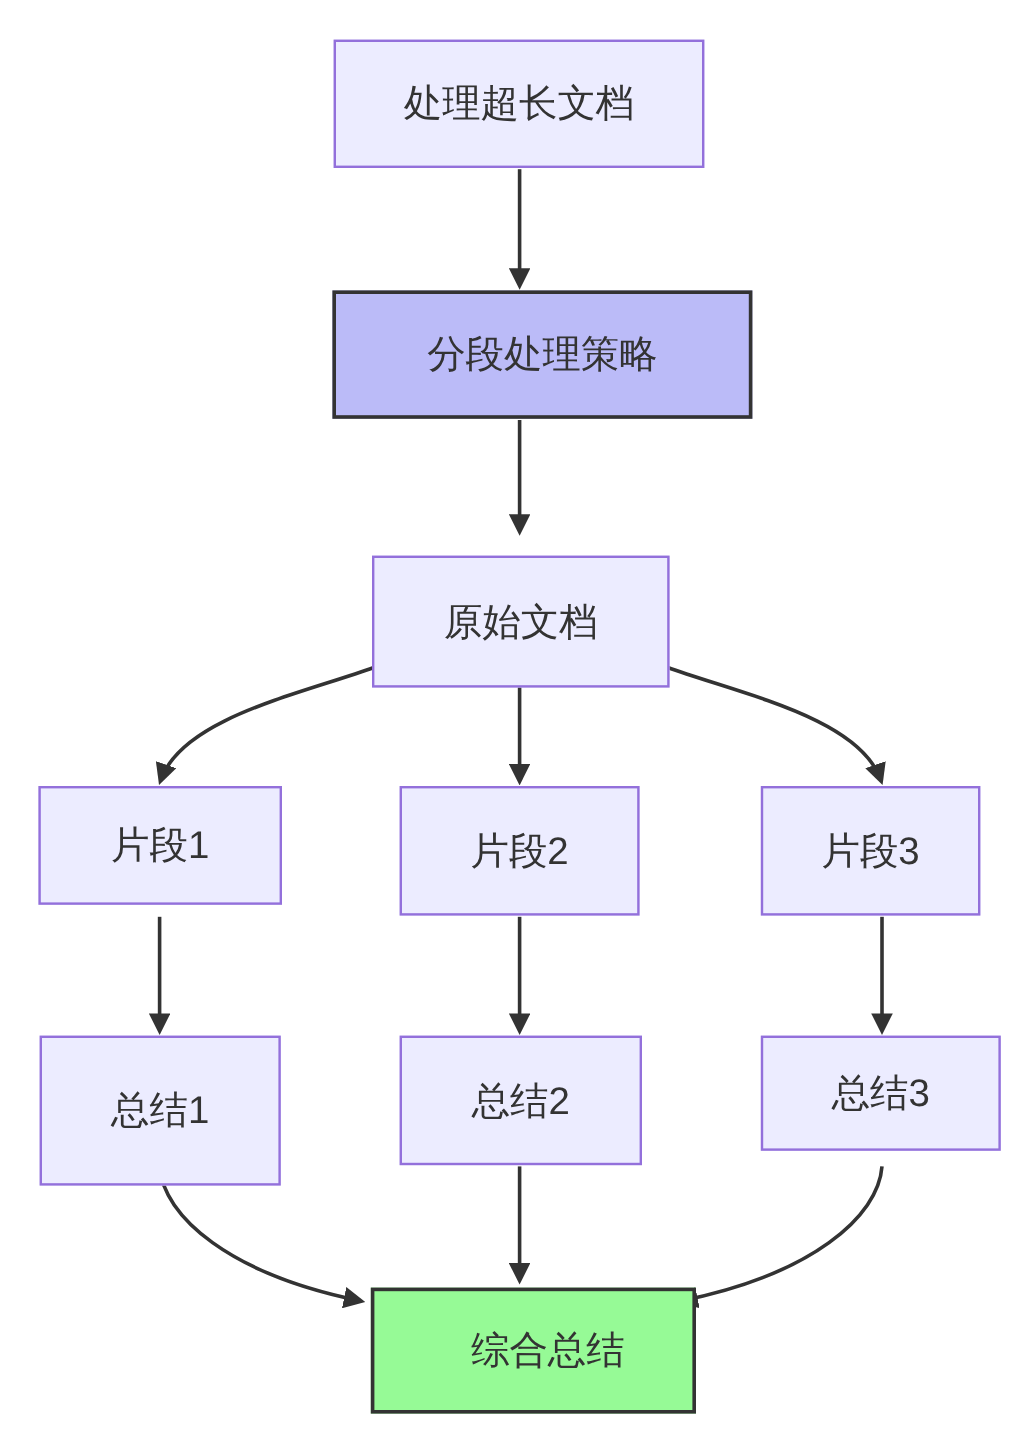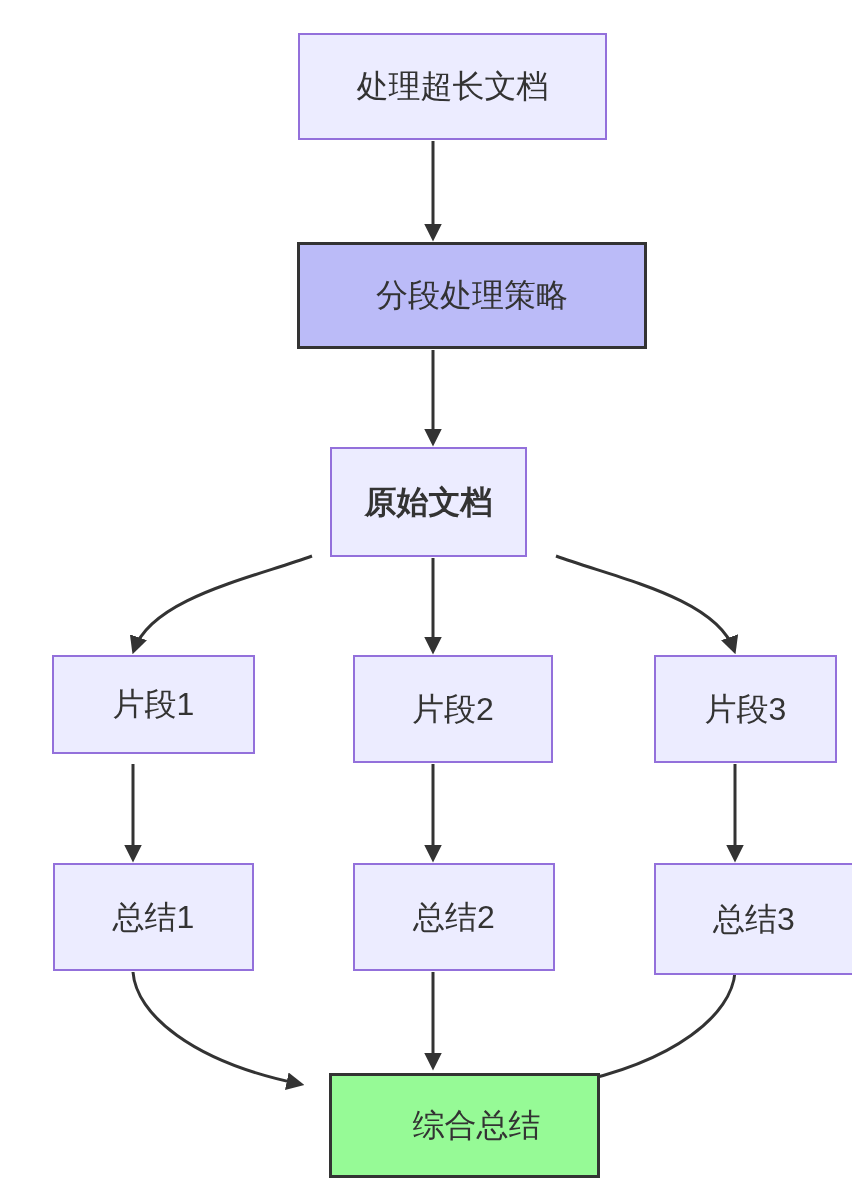--- a/index.html
+++ b/index.html
@@ -27,40 +27,39 @@
     display: flex;
     align-items: center;
     justify-content: center;
     background: var(--node-fill, #ECECFF);
     border: 2px solid var(--node-border, #9370DB);
     color: var(--text, #333333);
     font-size: 32px;
     line-height: 1.2;
     text-align: center;
     white-space: nowrap;
-    margin-left: 20px;
   }
   .node.highlight {
     background: var(--highlight-fill, #BBBBF8);
     border: 3px solid var(--strong-border, #333333);
   }
   .node.success {
     background: var(--success-fill, #96FA96);
     border: 3px solid var(--strong-border, #333333);
   }
   
   #n-a  { left: 278px; top: 33px;   width: 309px; height: 107px; }
   #n-b  { left: 277px; top: 242px;  width: 350px; height: 107px; }
-  #n-c  { left: 310px; top: 447px;  width: 197px; height: 110px; font-weight: bold; }
+  #n-c  { left: 310px; top: 463px;  width: 248px; height: 110px; }
   #n-d1 { left: 32px;  top: 655px;  width: 203px; height: 99px; }
   #n-d2 { left: 333px; top: 655px;  width: 200px; height: 108px; }
   #n-d3 { left: 634px; top: 655px;  width: 183px; height: 108px; }
-  #n-e1 { left: 33px;  top: 863px;  width: 201px; height: 108px; }
+  #n-e1 { left: 33px;  top: 863px;  width: 201px; height: 125px; }
   #n-e2 { left: 333px; top: 863px;  width: 202px; height: 108px; }
-  #n-e3 { left: 634px; top: 863px;  width: 200px; height: 112px; }
+  #n-e3 { left: 634px; top: 863px;  width: 200px; height: 96px; }
   #n-z  { left: 309px; top: 1073px; width: 271px; height: 105px; padding-left: 24px; }
 </style>
 </head>
 <body>
 
 <div id="canvas">
 
   <svg id="edge-layer" viewBox="0 0 852 1196" xmlns="http://www.w3.org/2000/svg">
     <defs>
       <marker id="arrow" viewBox="0 0 12 12" refX="9" refY="6" markerUnits="userSpaceOnUse" markerWidth="18" markerHeight="18" orient="auto">

